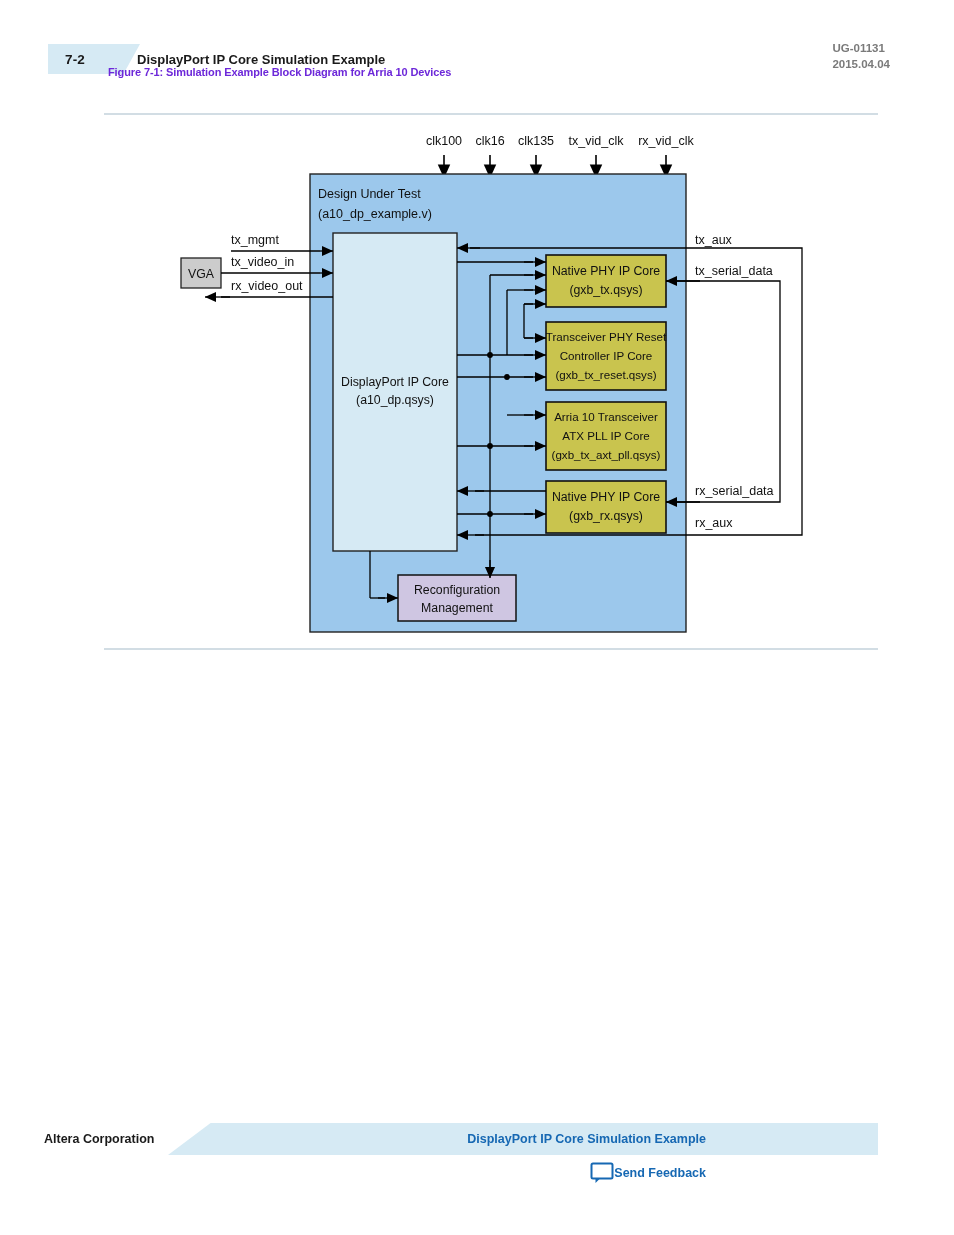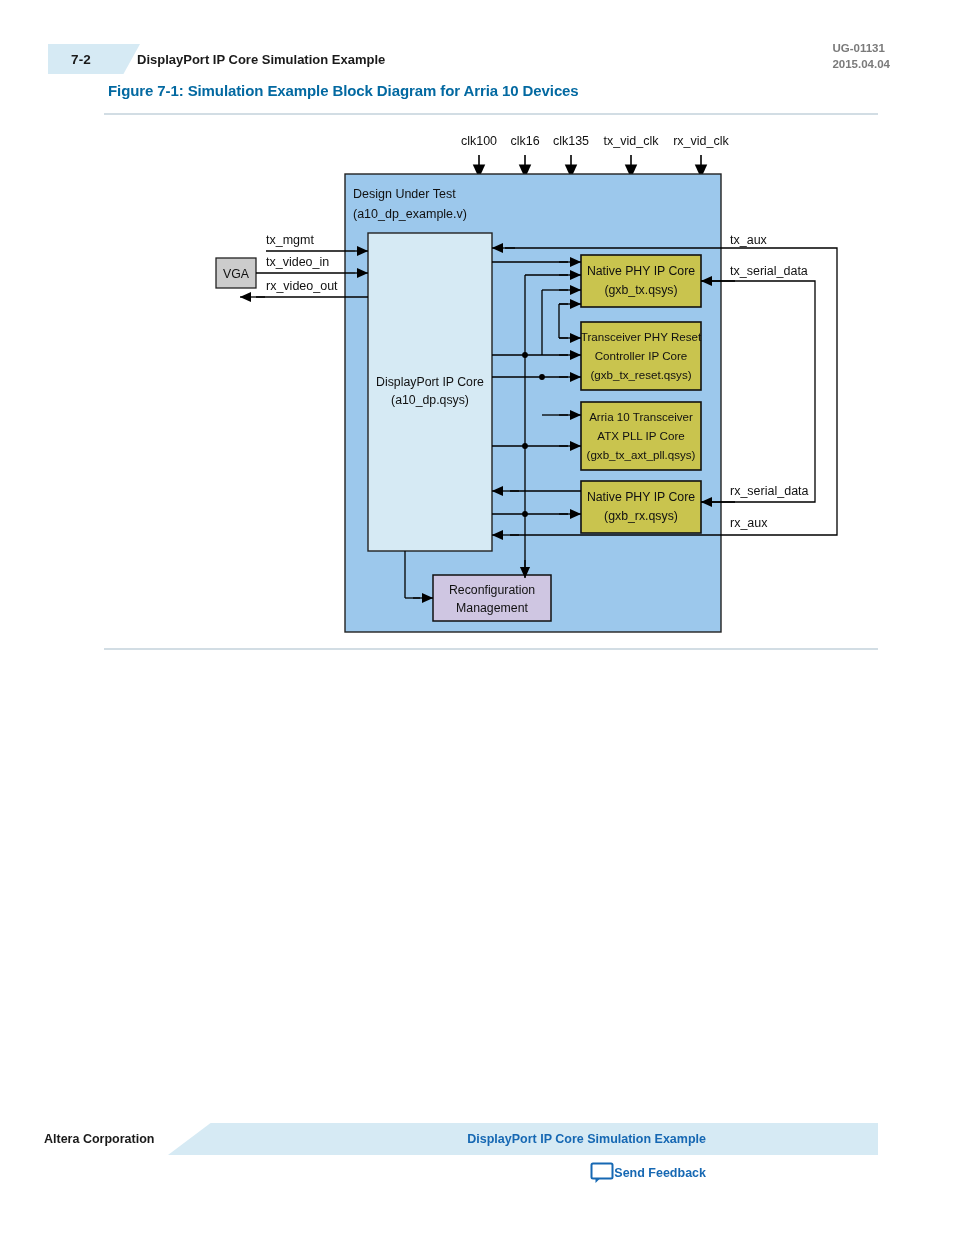--- a/index.html
+++ b/index.html
@@ -25,21 +25,21 @@
   .hdr-tab {
     position: absolute;
     left: 48px; top: 44px;
     width: 92px; height: 30px;
     background: #d6eaf4;
     
     clip-path: polygon(0 0, 100% 0, 82% 100%, 0 100%);
   }
   .hdr-pagenum {
     position: absolute;
-    left: 42px; top: 44px;
+    left: 36px; top: 44px;
     width: 78px; height: 30px;
     display: flex; align-items: center; justify-content: center;
     font-size: 13.5px; font-weight: bold;
     color: #1a1a1a;
     letter-spacing: .2px;
   }
   .hdr-title {
     position: absolute;
     left: 137px; top: 44px;
     height: 30px;
@@ -52,43 +52,43 @@
     right: 64px; top: 41px;
     text-align: left;
     font-size: 11.5px; font-weight: bold;
     color: #7a7a7a;
     line-height: 1.35;
   }
 
   
   #figure-caption {
     position: absolute;
-    left: 108px; top: 82px;
-    font-size: 15px;
+    left: 108px; top: 66px;
+    font-size: 11px;
     font-weight: bold;
-    color: #0369a1;
+    color: #6d28d9;
     letter-spacing: -0.1px;
   }
 
   
   .rule {
     position: absolute;
     left: 104px;
     width: 774px;
     height: 2px;
     background: #d2dde4;
   }
   #rule-top { top: 113px; }
   #rule-bottom { top: 648px; }
 
   
   #diagram {
     position: absolute;
     left: 0; top: 0;
-    width: 852px; height: 700px; padding-left: 35px;
+    width: 852px; height: 700px;
   }
   #diagram svg { display: block; }
 
   
   .dlabel {
     font-family: "Liberation Sans", sans-serif;
     font-size: 12.5px;
     fill: #111111;
   }
   .blk-text {

